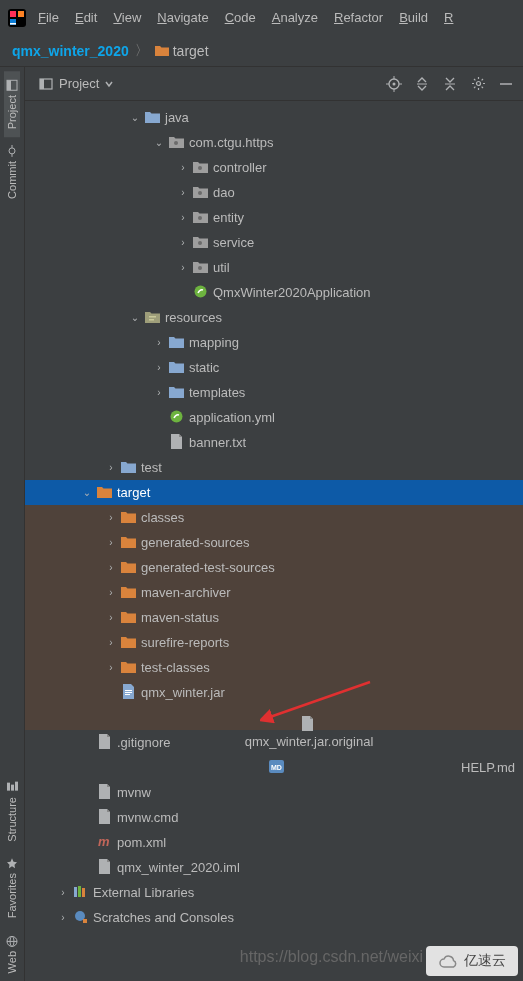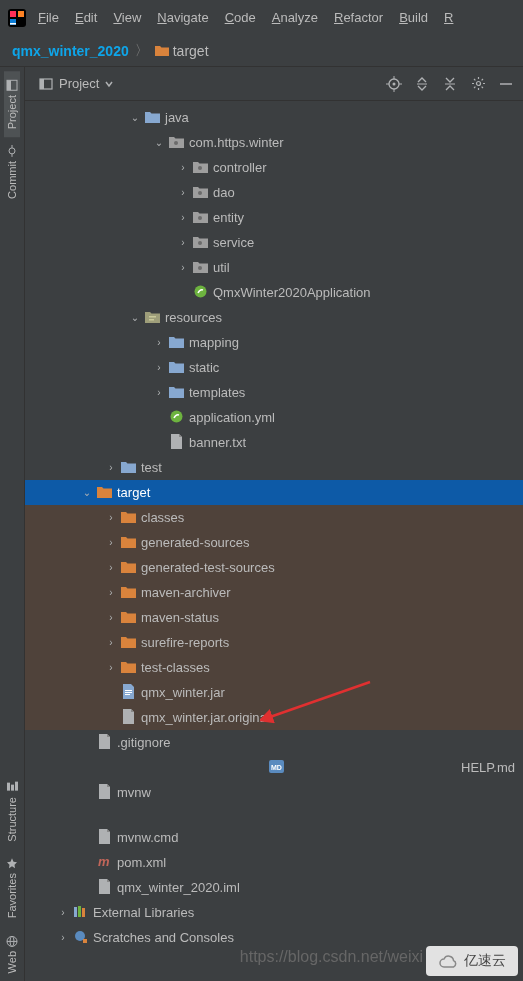--- a/index.html
+++ b/index.html
@@ -154,21 +154,21 @@
               <path d="M0 2 h5 l1.5 1.5 H15 V13 H0 Z" fill="#87a8d0"></path>
             </svg></span>
           <span class="label">java</span>
         </div>
         <div class="node" style="padding-left: 126px;">
           <span class="arrow">⌄</span>
           <span class="icon"><svg width="15" height="13" viewBox="0 0 15 13">
               <path d="M0 2 h5 l1.5 1.5 H15 V13 H0 Z" fill="#9e9e9e"></path>
               <circle cx="7" cy="8" r="2" fill="#6b6b6b"></circle>
             </svg></span>
-          <span class="label">com.https.winter</span>
+          <span class="label">com.ctgu.https</span>
         </div>
         <div class="node" style="padding-left: 150px;">
           <span class="arrow">›</span>
           <span class="icon"><svg width="15" height="13" viewBox="0 0 15 13">
               <path d="M0 2 h5 l1.5 1.5 H15 V13 H0 Z" fill="#9e9e9e"></path>
               <circle cx="7" cy="8" r="2" fill="#6b6b6b"></circle>
             </svg></span>
           <span class="label">controller</span>
         </div>
         <div class="node" style="padding-left: 150px;">
@@ -323,21 +323,21 @@
         <div class="node highlighted" style="padding-left: 78px;">
           <span class="arrow blank">·</span>
           <span class="icon"><svg width="13" height="15" viewBox="0 0 13 15">
               <path d="M1 0 h8 l3 3 v12 H1 Z" fill="#87a8d0"></path>
               <rect x="3" y="6" width="7" height="1" fill="#fff"></rect>
               <rect x="3" y="8" width="7" height="1" fill="#fff"></rect>
               <rect x="3" y="10" width="5" height="1" fill="#fff"></rect>
             </svg></span>
           <span class="label">qmx_winter.jar</span>
         </div>
-        <div class="node highlighted" style="padding-left: 78px;">
+        <div class="node highlighted" style="padding-left: 78px; flex-direction: column;">
           <span class="arrow blank">·</span>
           <span class="icon"><svg width="13" height="15" viewBox="0 0 13 15">
               <path d="M1 0 h8 l3 3 v12 H1 Z" fill="#afb1b3"></path>
               <path d="M9 0 v3 h3" fill="#888"></path>
             </svg></span>
           <span class="label">qmx_winter.jar.original</span>
         </div>
         <div class="node" style="padding-left: 54px;">
           <span class="arrow blank">·</span>
           <span class="icon"><svg width="13" height="15" viewBox="0 0 13 15">
@@ -355,21 +355,21 @@
           <span class="label">HELP.md</span>
         </div>
         <div class="node" style="padding-left: 54px;">
           <span class="arrow blank">·</span>
           <span class="icon"><svg width="13" height="15" viewBox="0 0 13 15">
               <path d="M1 0 h8 l3 3 v12 H1 Z" fill="#afb1b3"></path>
               <path d="M9 0 v3 h3" fill="#888"></path>
             </svg></span>
           <span class="label">mvnw</span>
         </div>
-        <div class="node" style="padding-left: 54px; margin-top: 20px;">
+        <div class="node" style="padding-left: 54px;">
           <span class="arrow blank">·</span>
           <span class="icon"><svg width="13" height="15" viewBox="0 0 13 15">
               <path d="M1 0 h8 l3 3 v12 H1 Z" fill="#afb1b3"></path>
               <path d="M9 0 v3 h3" fill="#888"></path>
             </svg></span>
           <span class="label">mvnw.cmd</span>
         </div>
         <div class="node" style="padding-left: 54px;">
           <span class="arrow blank">·</span>
           <span class="icon"><svg width="15" height="15" viewBox="0 0 15 15">

